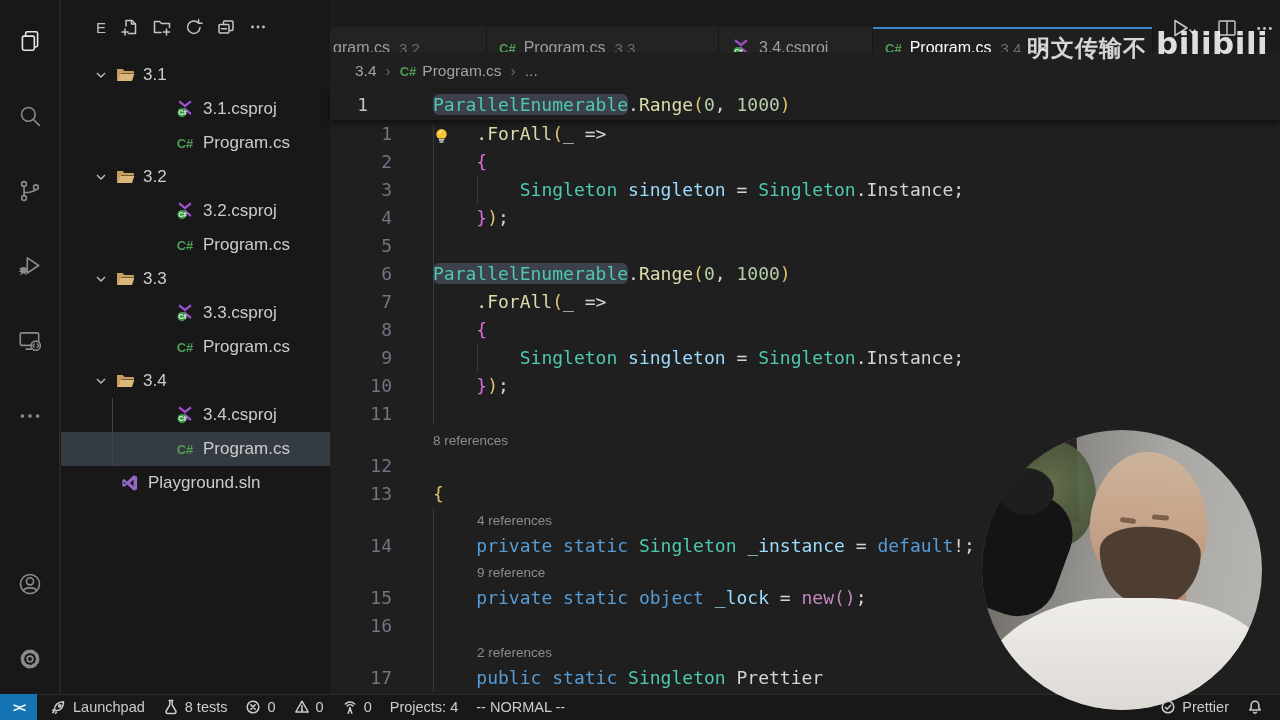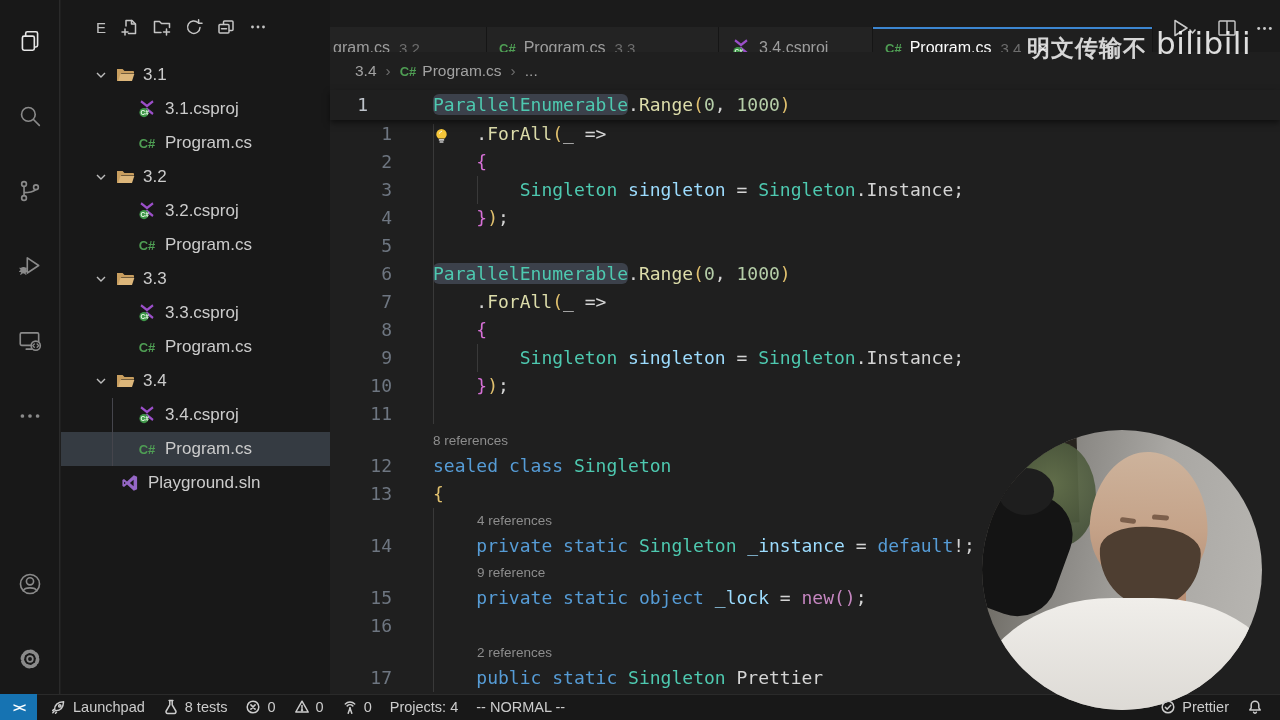--- a/index.html
+++ b/index.html
@@ -21,21 +21,21 @@
   .side-header{height:54px;display:flex;align-items:center;padding-left:35px;color:#c0c0c0;}
   .side-title{font-size:15px;margin-right:13px;}
   .side-actions{display:flex;gap:10px;color:#c5c5c5;align-items:center;}
   .sh-btn{width:22px;height:22px;display:flex;align-items:center;justify-content:center;cursor:pointer;}
   .tree{position:absolute;top:58px;left:0;right:0;}
   .trow{height:34px;display:flex;align-items:center;font-size:17px;color:#cccccc;cursor:pointer;}
   .trow.selected{background-color:#353b42;}
   .trow.guided{background-image:linear-gradient(#45454c,#45454c);background-repeat:no-repeat;
                background-position:51px 0;background-size:1px 100%;}
   .t-chev{margin-left:33px;margin-right:5px;display:flex;color:#bdbdbd;}
-  .trow.file{padding-left:74px;align-items:center;}
+  .trow.file{padding-left:112px;align-items:center;}
   .trow.rootfile{padding-left:57px;}
   .t-icon{width:24px;margin-right:6px;display:flex;justify-content:center;align-items:center;}
   .cs-badge{color:#4f9e54;font-weight:bold;font-size:13px;font-family:"Liberation Sans",sans-serif;}
 
   
   .editor-area{position:absolute;left:330px;top:0;right:0;height:694px;background:#1f1f1f;}
   .tabbar{position:absolute;top:0;left:0;right:0;height:52px;background:#1b1b1b;padding-top:27px;
           box-sizing:border-box;display:flex;}
   .tab{height:42px;display:flex;align-items:center;padding:0 12px;background:#232323;
        border-right:1px solid #151515;font-size:16px;color:#9d9d9d;box-sizing:border-box;
@@ -106,21 +106,21 @@
              background:linear-gradient(180deg,#f0eeea,#dbd8d3 80%);
              border-radius:45% 42% 0 0/70% 60% 0 0;}
   .cam-mic{left:-28px;top:58px;width:112px;height:124px;background:#141414;border-radius:40px;
            transform:rotate(20deg);}
   .cam-mic-top{left:16px;top:38px;width:56px;height:47px;border-radius:50%;background:#1e1e1e;}
 
   
   .watermark{position:absolute;left:0;top:0;right:0;height:80px;z-index:4;pointer-events:none;}
   .wm-cn{position:absolute;left:1027px;top:33px;font-size:23px;font-weight:bold;
          color:rgba(255,255,255,.82);letter-spacing:1px;}
-  .wm-logo{position:absolute;left:1156px;top:25px;font-size:31px;font-weight:normal;
+  .wm-logo{position:absolute;left:1156px;top:25px;font-size:31px;font-weight:bold;
            color:rgba(255,255,255,.86);letter-spacing:.5px;font-family:"DejaVu Sans",sans-serif;}
 </style>
 </head>
 <body>
 
 <div class="screen">
 
   <nav class="activitybar" id="activitybar">
       <div class="ab-item active">
         <span style="display: flex;">
@@ -535,21 +535,20 @@
           <span class="cnum">10</span>
           <span class="ccontent"><span class="tk-plain">    </span><span class="tk-brace">}</span><span class="tk-paren">)</span><span class="tk-plain">;</span></span>
         </div>
         <div class="crow">
           <span class="cnum">11</span>
           <span class="ccontent"></span>
         </div>
         <div class="lrow ind0">8 references</div>
         <div class="crow">
           <span class="cnum">12</span>
-          <span class="ccontent"><span class="tk-kw">sealed</span><span class="tk-plain"> </span><span class="tk-kw">class</span><span class="tk-plain"> </span><span class="tk-type">Singleton</span></span>
         </div>
         <div class="crow">
           <span class="cnum">13</span>
           <span class="ccontent"><span class="tk-paren">{</span></span>
         </div>
         <div class="lrow ind1">4 references</div>
         <div class="crow">
           <span class="cnum">14</span>
           <span class="ccontent"><span class="tk-plain">    </span><span class="tk-kw">private</span><span class="tk-plain"> </span><span class="tk-kw">static</span><span class="tk-plain"> </span><span class="tk-type">Singleton</span><span class="tk-plain"> </span><span class="tk-var">_instance</span><span class="tk-plain"> = </span><span class="tk-kw">default</span><span class="tk-plain">!;</span></span>
         </div>

